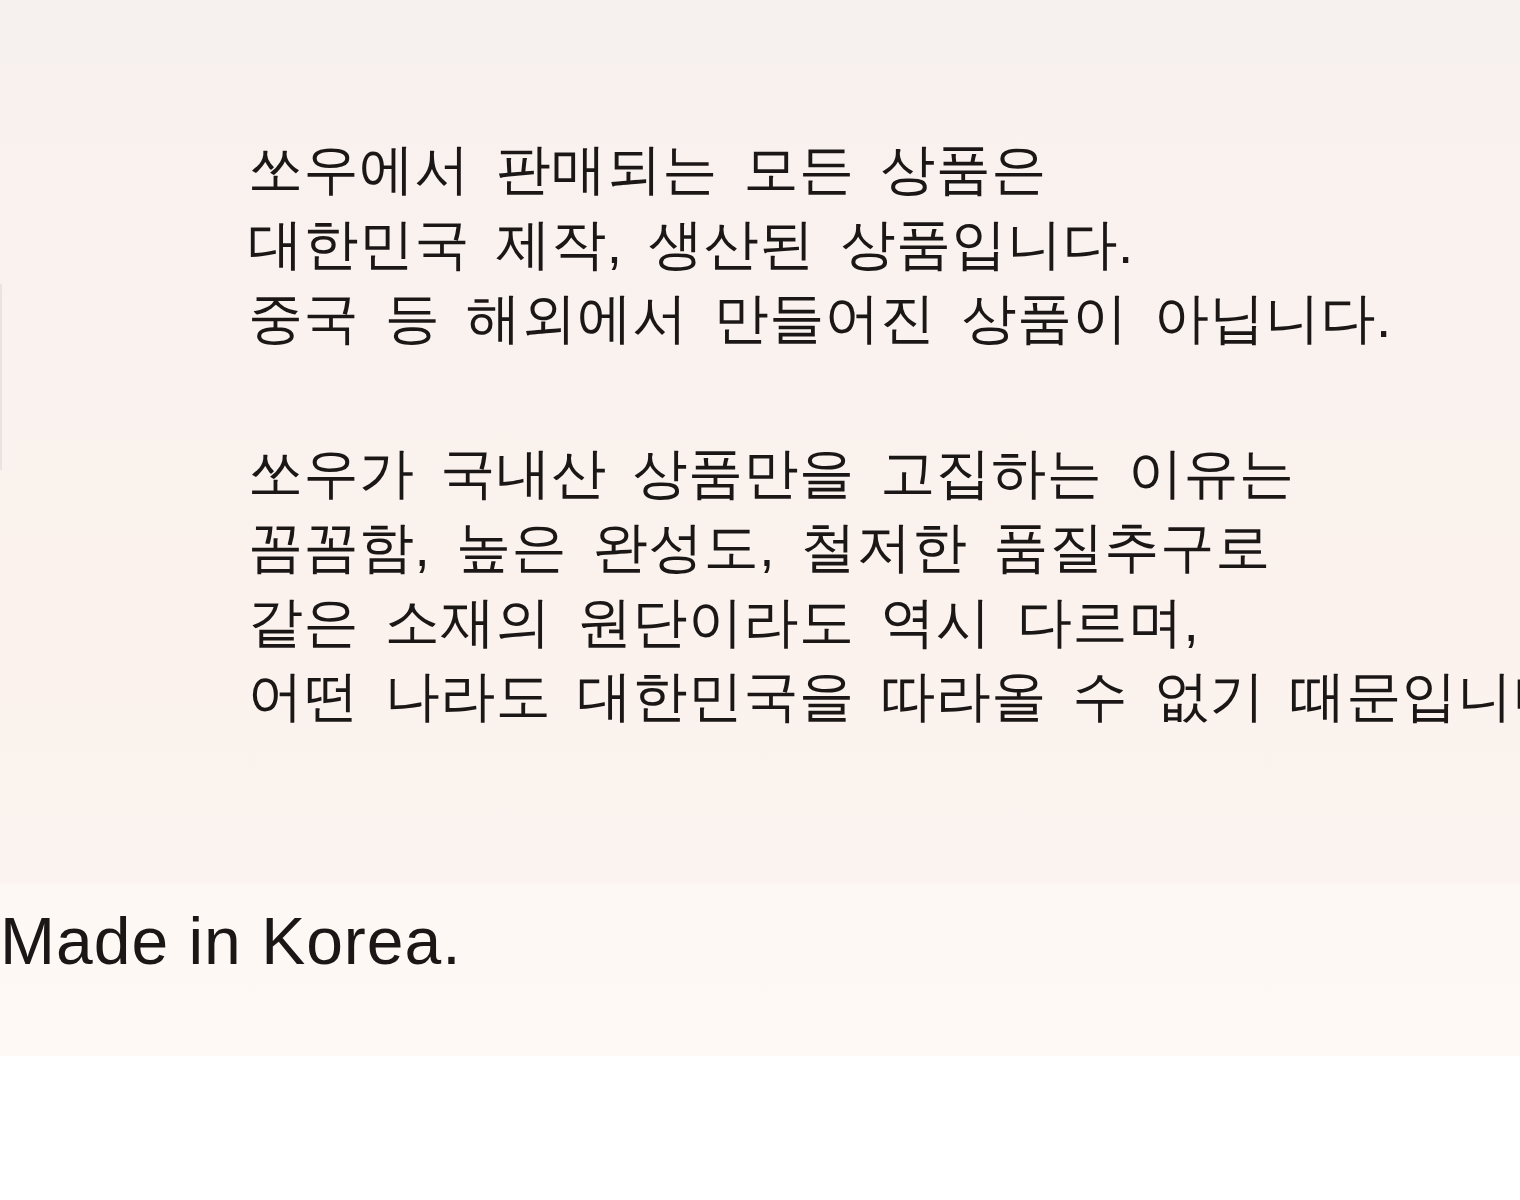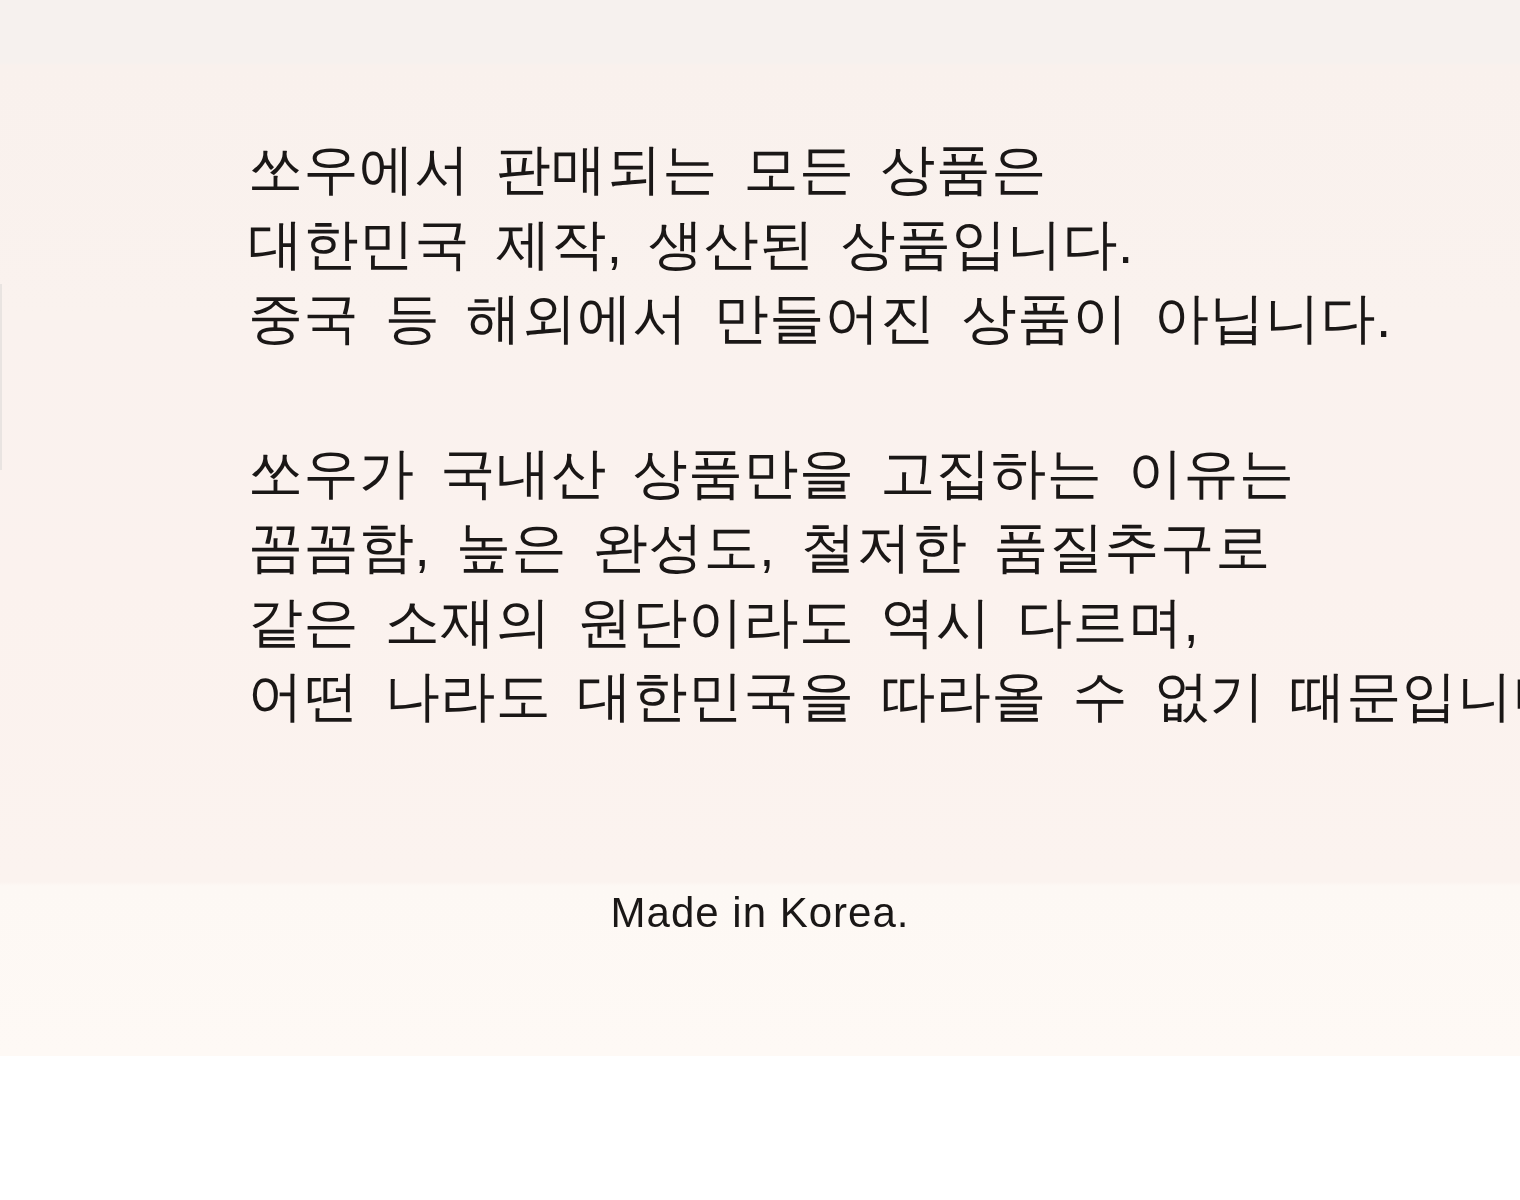--- a/index.html
+++ b/index.html
@@ -48,26 +48,26 @@
     padding: 0;
   }
   .para + .para {
     margin-top: 80px;
   }
   .line {
     display: block;
   }
   .made-caption {
     position: absolute;
-    top: 880px;
+    top: 908px;
     left: 0;
     width: 100%;
-    text-align: center;
+    text-align: left;
     color: #1a1716;
-    font-size: 42px;
+    font-size: 66px;
     font-weight: 300;
     letter-spacing: 1px;
     line-height: 66px;
   }
 </style>
 </head>
 <body>
 
 <div class="page">
 

